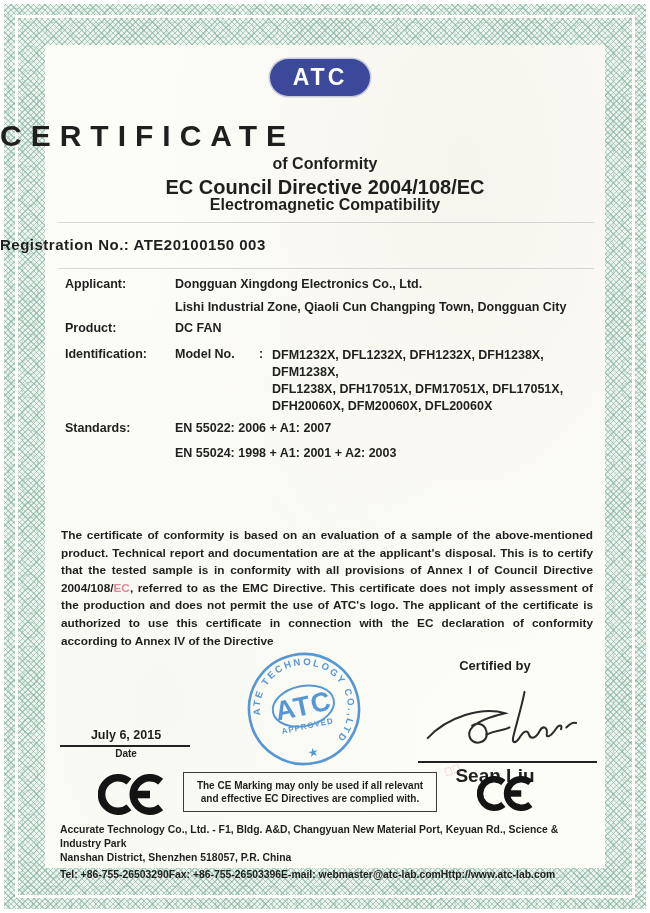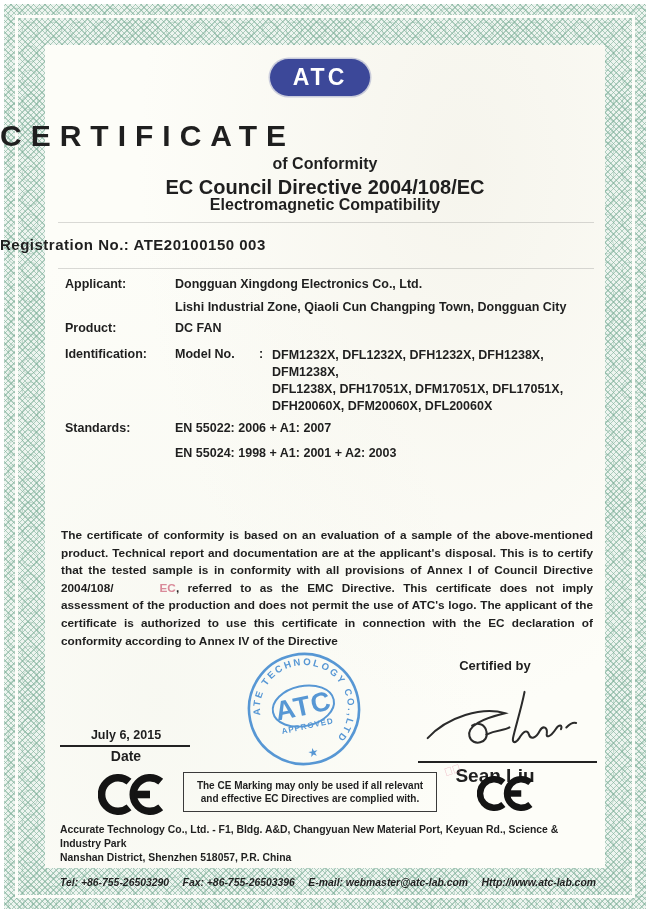--- a/index.html
+++ b/index.html
@@ -46,44 +46,44 @@
   .reg{left:0;top:236px;width:650px;text-align:left;font-size:15px;font-weight:bold;letter-spacing:.5px;}
   
   .lbl{left:65px;width:110px;font-size:12.5px;font-weight:bold;}
   .val{left:175px;font-size:12.5px;font-weight:bold;}
   .models{left:272px;width:326px;font-size:12.5px;font-weight:bold;line-height:17px;}
   
   .para{
     left:61px;top:527px;width:532px;
     font-size:11.8px;font-weight:bold;line-height:17.6px;text-align:justify;
   }
-  .para .hl{font-weight:bold;padding-left:46px;}
+  .para .hl{font-weight:bold;}
   
   .stamp{left:244px;top:649px;width:120px;height:120px;opacity:.92;}
   
   .certby{left:420px;top:658px;width:150px;text-align:center;font-size:13px;font-weight:bold;}
   .sig{left:416px;top:683px;width:178px;height:80px;}
   .sigline{left:418px;top:761px;width:179px;height:1.5px;background:#222;}
   .signame{left:420px;top:765px;width:150px;text-align:center;font-size:19px;font-weight:bold;}
   
   .dateval{left:62px;top:728px;width:128px;text-align:center;font-size:12.5px;font-weight:bold;}
   .dateline{left:60px;top:745px;width:130px;height:1.5px;background:#222;}
-  .datelbl{left:62px;top:748px;width:128px;text-align:center;font-size:14px;font-weight:bold;}
+  .datelbl{left:62px;top:748px;width:128px;text-align:center;font-size:10px;font-weight:bold;}
   
   .ce-left{left:98px;top:767px;width:74px;height:55px;}
   .ce-right{left:477px;top:770px;width:63px;height:47px;}
   .ce-box{
     left:183px;top:772px;width:252px;height:38px;border:1.3px solid #3a3a3a;
     display:flex;align-items:center;justify-content:center;
   }
   .ce-box div{font-size:10px;font-weight:bold;text-align:center;line-height:13px;width:230px;}
   .smudge{left:444px;top:764px;font-size:11px;color:rgba(224,125,150,.55);transform:rotate(-18deg);}
   
   .footer{left:60px;top:823px;width:536px;font-size:10.4px;font-weight:bold;line-height:14px;}
-  .footer-contacts{display:flex;justify-content:space-between;margin-top:11px;font-style:italic;}
+  .footer-contacts{display:flex;margin-top:3px;}
   svg text{font-family:"Liberation Sans","DejaVu Sans",sans-serif;}
 </style>
 </head>
 <body>
 
 <div class="cert">
 
   <div class="band abs f-outer"></div>
   <div class="f-gap"></div>
   <div class="band abs f-band"></div>

